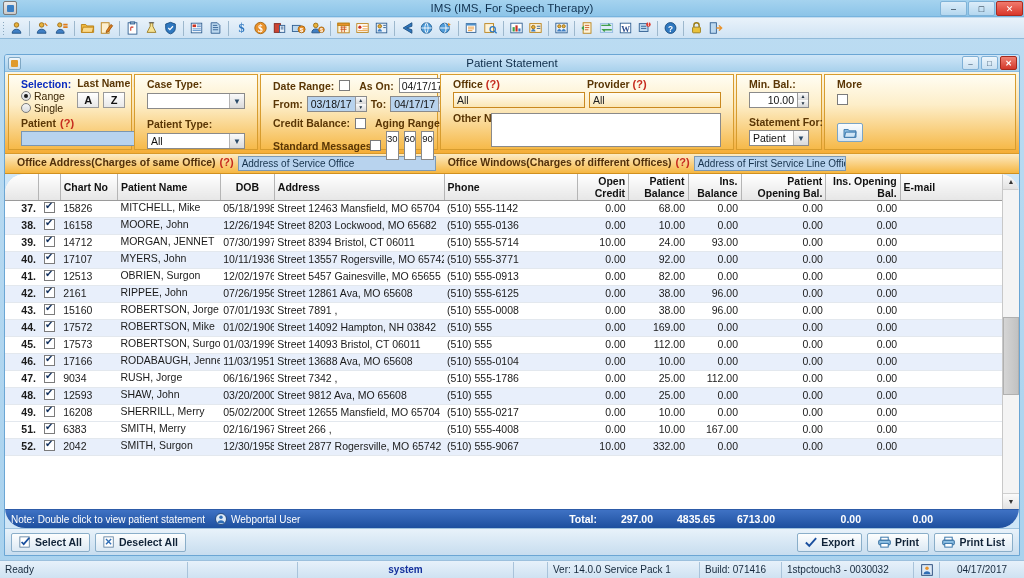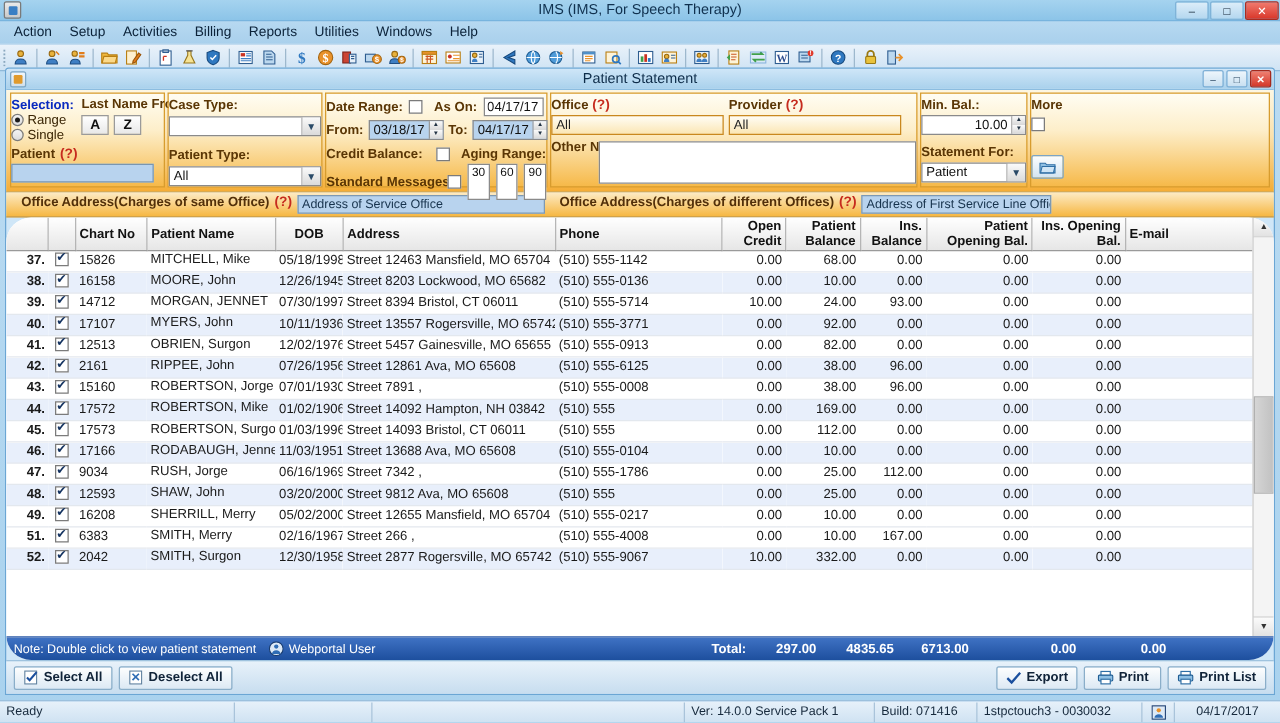--- a/index.html
+++ b/index.html
@@ -121,21 +121,21 @@
     display: flex; align-items: stretch;
     background: linear-gradient(#fdf7e3 0%, #fbe2ad 45%, #f5ad36 100%);
     border-bottom: 1px solid #d89a2c;
     padding: 2px 3px 3px 3px;
     gap: 2px;
     height: 82px;
   }
   .fgroup {
     border: 1px solid #d79c2e;
     background: linear-gradient(#fffdf3 0%, #fdeec9 40%, #f6b949 100%);
-    padding: 3px 0;
+    padding: 3px 12px;
     position: relative;
   }
   .flabel { font-weight: bold; font-size: 10.5px; color: #5a3605; white-space: nowrap; }
   .flabel.blue { color: #0a2bbf; }
   .qm { color: #c62b1e; font-weight: bold; }
   .row { display: flex; align-items: center; gap: 4px; }
   input.txt {
     font-family: "Liberation Sans", sans-serif; font-size: 10.5px;
     border: 1px solid #8a8a8a; background: #fff; height: 15px;
     padding: 0 2px; color: #111;
@@ -300,30 +300,20 @@
   <div class="titlebar">
     <div class="app-icon"></div>
     <div class="title">IMS (IMS, For Speech Therapy)</div>
     <div class="wincontrols">
       <div class="wc">–</div>
       <div class="wc">□</div>
       <div class="wc close">✕</div>
     </div>
   </div>
 
-  <div class="menubar">
-    <div class="mi">Action</div>
-    <div class="mi">Setup</div>
-    <div class="mi">Activities</div>
-    <div class="mi">Billing</div>
-    <div class="mi">Reports</div>
-    <div class="mi">Utilities</div>
-    <div class="mi">Windows</div>
-    <div class="mi">Help</div>
-  </div>
 
   <div class="toolbar">
     <div class="tgrip"></div>
 
     <div class="tbtn">
         <svg class="ico" viewBox="0 0 16 16">
           <circle cx="8" cy="4.5" r="2.6" fill="#e8b23c" stroke="#9a6a12"></circle>
           <path d="M3 14c0-3 2.3-4.6 5-4.6S13 11 13 14z" fill="#3f7fc4" stroke="#1f4f84"></path>
         </svg>
       </div>
@@ -700,21 +690,21 @@
               <path d="M3 6h12l-1.5 6H1.5z" fill="#cfe5f6" stroke="#2e6ea5"></path>
             </svg>
         </div>
       </div>
     </div>
 
     <div class="addrbar">
       <span class="addrlbl">Office Address(Charges of same Office)</span>
       <span class="qm">(?)</span>
       <div class="addrfield" style="width:198px;">Address of Service Office</div>
-      <span class="addrlbl" style="margin-left:8px;">Office Address(Charges of different Offices)</span>
+      <span class="addrlbl" style="margin-left:8px;">Office Windows(Charges of different Offices)</span>
       <span class="qm">(?)</span>
       <div class="addrfield" style="width:152px;">Address of First Service Line Office</div>
     </div>
 
     <div class="gridwrap">
       <div class="gridscroll">
         <div style="flex:1; overflow:hidden;">
           <table class="grid">
             <colgroup>
               <col style="width:32px">
@@ -1042,20 +1032,21 @@
             <rect x="3" y="7.5" width="8" height="4" fill="#fff" stroke="#2e6ea5"></rect>
           </svg>
         <span>Print List</span>
       </div>
     </div>
   </div>
 
   <div class="statusbar">
     <div class="sbcell" style="width:188px;">Ready</div>
     <div class="sbcell" style="width:110px;"></div>
+    <div class="sbcell sys" style="width:216px;">system</div>
     <div class="sbcell" style="flex:1;"></div>
     <div class="sbcell" style="width:152px;">Ver: 14.0.0 Service Pack 1</div>
     <div class="sbcell" style="width:82px;">Build: 071416</div>
     <div class="sbcell" style="width:132px;">1stpctouch3 - 0030032</div>
     <div class="sbcell" style="width:26px; justify-content:center;">
       <svg width="12" height="12" viewBox="0 0 14 14">
           <rect x="0.8" y="0.8" width="12.4" height="12.4" fill="#dce9f6" stroke="#1a3d70"></rect>
           <circle cx="7" cy="5" r="2" fill="#e8922c"></circle>
           <path d="M3 12c0-2.2 1.8-3.4 4-3.4s4 1.2 4 3.4z" fill="#2f6db5"></path>
         </svg>

